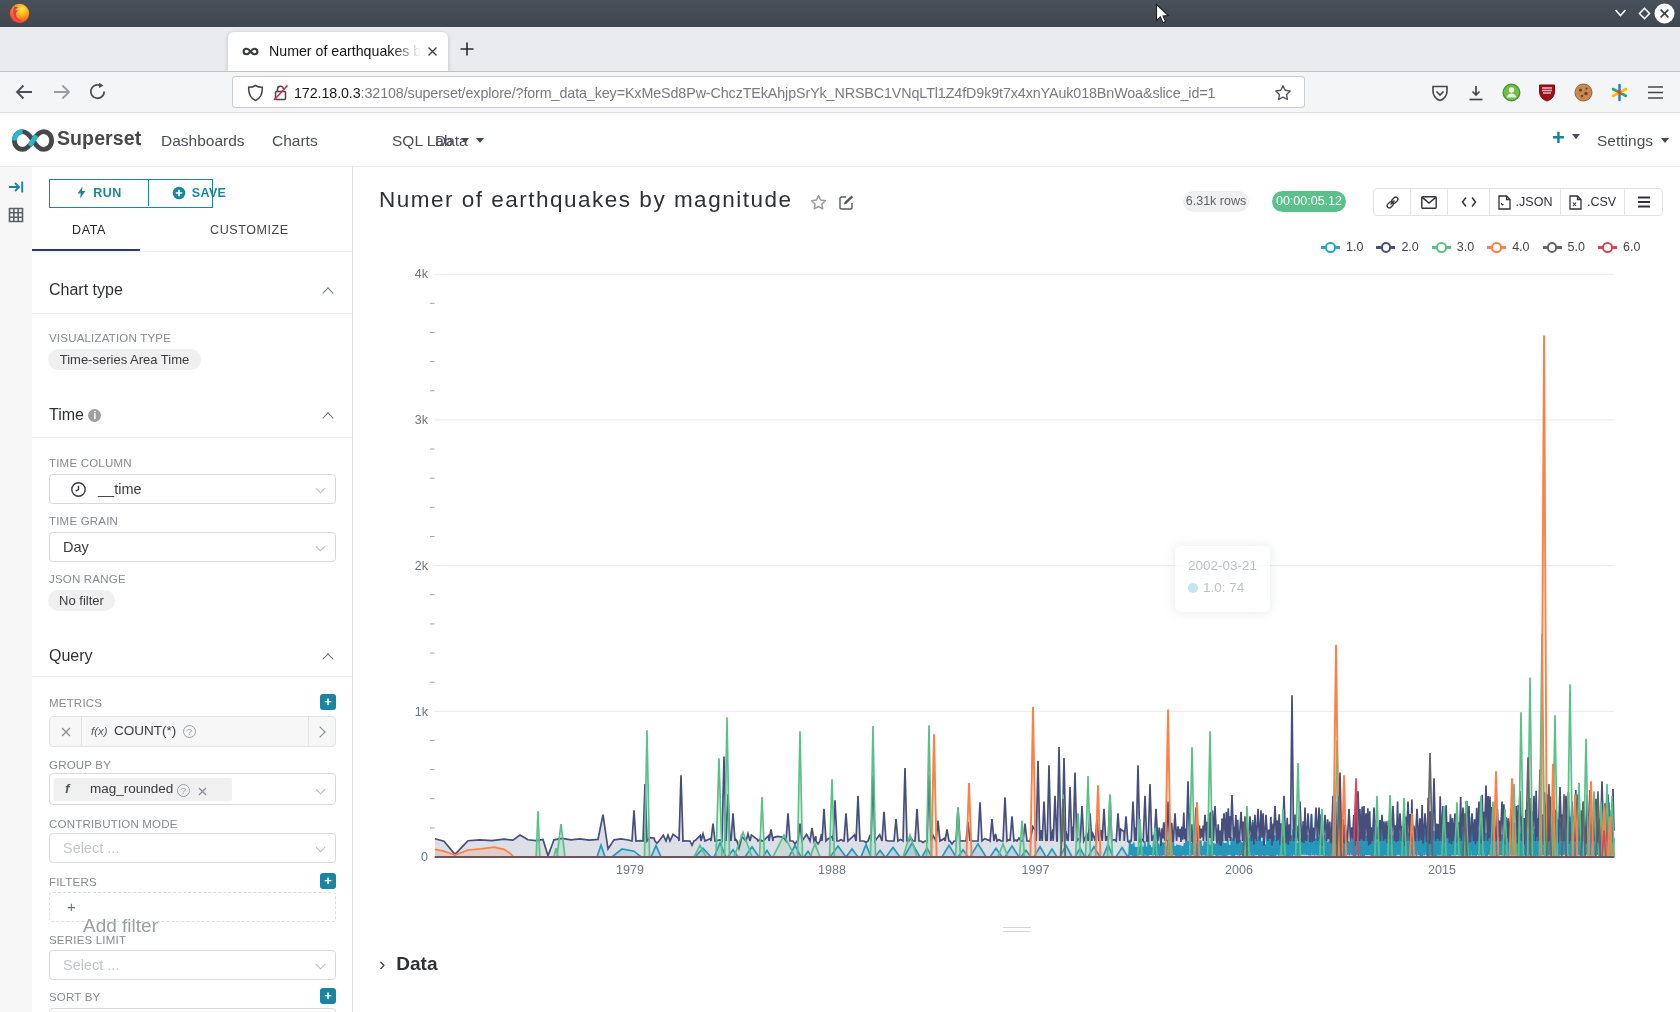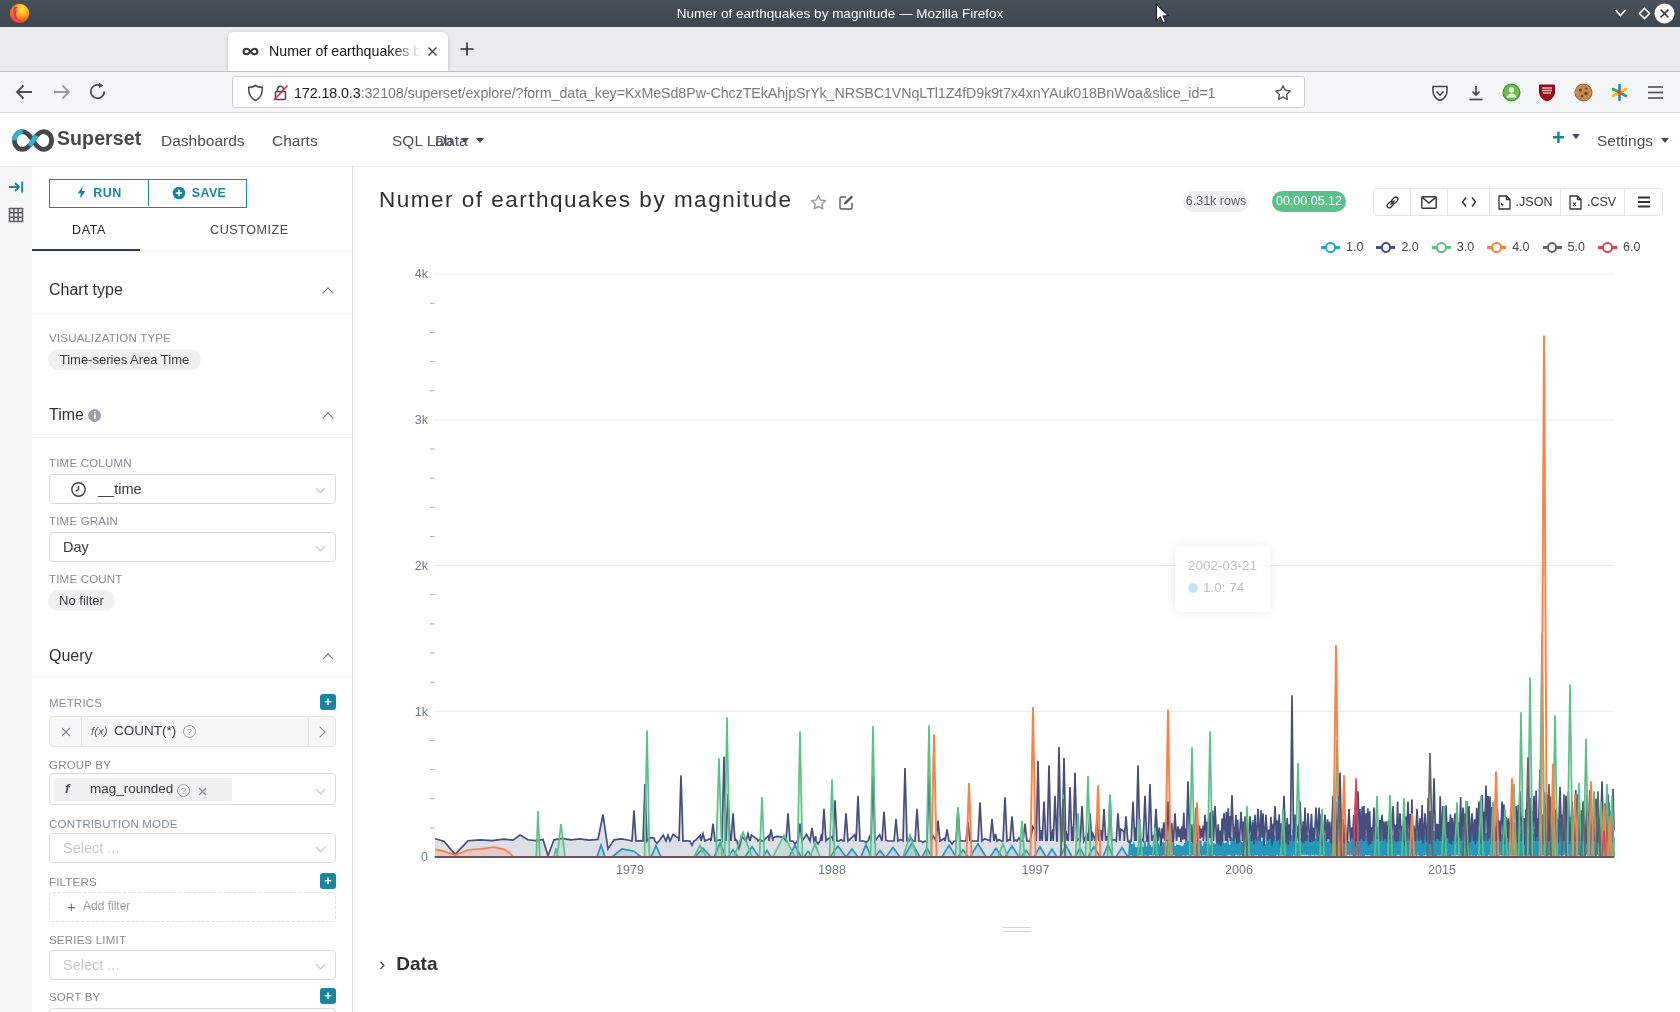--- a/index.html
+++ b/index.html
@@ -19,21 +19,21 @@
 #navbar{position:absolute;left:0;top:71px;width:1680px;height:42px;background:#f4f5f6;border-top:1px solid #c2c2c6;border-bottom:1px solid #dcdcdf;}
 #urlbar{position:absolute;left:232px;top:4px;width:1073px;height:32px;background:#fff;border:1px solid #ccccd0;border-radius:3px;}
 #urlbar .scheme{position:absolute;left:61px;top:7.5px;font-size:14.3px;letter-spacing:-0.1px;color:#1b1b1d;white-space:nowrap;}
 #urlbar .scheme span{color:#7a7a80;}
 #sshead{position:absolute;left:0;top:113px;width:1680px;height:54px;background:#fff;border-bottom:1px solid #ebebeb;}
 #sshead .navitem{position:absolute;top:19px;font-size:15.5px;color:#484f5a;}
 .caret{display:inline-block;width:0;height:0;border-left:4.5px solid transparent;border-right:4.5px solid transparent;border-top:5.5px solid #424a54;vertical-align:middle;margin-left:8px;margin-bottom:2px;}
 #rail{position:absolute;left:0;top:167px;width:32px;height:845px;background:#f7f7f8;}
 #sidebar{position:absolute;left:32px;top:167px;width:321px;height:845px;background:#fff;border-right:1px solid #e0e0e0;}
 .sb{position:absolute;}
-.btn-run-save{position:absolute;left:49px;top:179px;width:198px;height:29px;border:1.5px solid #1a85a0;border-radius:0;}
+.btn-run-save{position:absolute;left:49px;top:179px;width:164px;height:29px;border:1.5px solid #1a85a0;border-radius:0;}
 .btn-run-save .half{position:absolute;top:0;height:26px;color:#1a85a0;font-weight:bold;font-size:12.5px;letter-spacing:.4px;text-align:center;line-height:26px;}
 .sb-label{position:absolute;font-size:11.5px;color:#848b94;letter-spacing:.2px;}
 .sb-h{position:absolute;font-size:16px;color:#2f3034;}
 .chev{position:absolute;width:8px;height:8px;border-right:1.7px solid #6e747c;border-bottom:1.7px solid #6e747c;}
 .sb-line{position:absolute;left:32px;width:320px;height:1px;background:#f0f0f0;}
 .pill{position:absolute;background:#f0f0f0;border-radius:11px;font-size:13px;color:#3b3b40;text-align:center;}
 .selbox{position:absolute;left:49px;width:287px;height:30px;border:1px solid #d9d9d9;border-radius:4px;background:#fff;font-size:14.5px;color:#3b3b40;}
 .selbox .ph{color:#c3c7cc;}
 .dchev{position:absolute;right:11px;top:10px;width:7px;height:7px;border-right:1.4px solid #b9bec6;border-bottom:1.4px solid #b9bec6;transform:rotate(45deg);}
 .plusbtn{position:absolute;width:16px;height:16px;background:#1a85a0;border-radius:3px;color:#fff;font-size:13px;line-height:15px;text-align:center;font-weight:bold;}
@@ -60,21 +60,20 @@
         <radialGradient id="ffg" cx="62%" cy="30%" r="80%">
           <stop offset="0%" stop-color="#ffe94d"></stop>
           <stop offset="38%" stop-color="#ffae1a"></stop>
           <stop offset="72%" stop-color="#ff6117"></stop>
           <stop offset="100%" stop-color="#e31587"></stop>
         </radialGradient>
       </defs>
       <circle cx="10.5" cy="10.5" r="9.7" fill="url(#ffg)"></circle>
       <path d="M5.2 3.6 C3.9 6.8 3.5 10.2 5.2 13.8 C6.9 17.4 11.2 19 14.8 17.3 C10.9 17.9 7.7 15.6 7.1 12.4 C6.7 10.2 7.5 8.4 9.1 7.4 C8.3 7 7.2 7.1 6.5 7.5 C6.7 6 8 4.8 9.6 4.6 C8.2 3.8 6.6 3.5 5.2 3.6 Z" fill="#cc2f7a" opacity="0.85"></path>
     </svg>
-  <div class="title">Numer of earthquakes by magnitude — Mozilla Firefox</div>
   <svg class="ic" style="position:absolute;right:53px;top:8px;" width="13" height="10" viewBox="0 0 13 10">
       <path d="M1.5 2 L6.5 7.5 L11.5 2" fill="none" stroke="#fff" stroke-width="1.6"></path>
     </svg>
   <svg class="ic" style="position:absolute;right:29px;top:7px;" width="13" height="13" viewBox="0 0 13 13">
       <rect x="2.9" y="2.9" width="7.2" height="7.2" fill="none" stroke="#fff" stroke-width="1.5" transform="rotate(45 6.5 6.5)"></rect>
     </svg>
   <svg class="ic" style="position:absolute;right:5px;top:3px;" width="21" height="21" viewBox="0 0 21 21">
       <circle cx="10.5" cy="10.5" r="10" fill="#fff"></circle>
       <path d="M6.6 6.6 L14.4 14.4 M14.4 6.6 L6.6 14.4" stroke="#353b41" stroke-width="1.5"></path>
     </svg>
@@ -220,21 +219,21 @@
       <path d="M7.5 3.8 L7.5 7.5 L4.6 9.2" fill="none" stroke="#3b3b40" stroke-width="1.4"></path>
     </svg>
   <span style="position:absolute;left:48px;top:6px;">__time</span>
     <span class="dchev"></span>
   </div>
 <div class="sb-label" style="left:49px;top:515px;">TIME GRAIN</div>
 <div class="selbox" style="top:532px;">
     <span style="position:absolute;left:13px;top:6px;">Day</span>
     <span class="dchev"></span>
   </div>
-<div class="sb-label" style="left:49px;top:573px;">TIME COUNT</div>
+<div class="sb-label" style="left:49px;top:573px;">JSON RANGE</div>
 <div class="pill" style="left:48px;top:590px;width:67px;height:21px;line-height:21px;">No filter</div>
 <div class="sb-h" style="left:49px;top:647px;">Query</div>
 <div class="chev" style="left:324px;top:655px;transform:rotate(-135deg);"></div>
 <div class="sb-line" style="top:676px;"></div>
 <div class="sb-label" style="left:49px;top:697px;">METRICS</div>
 <div class="plusbtn" style="left:320px;top:694px;">+</div>
 <div class="sb" style="left:49px;top:716px;width:287px;height:31px;border:1px solid #e3e3e3;border-radius:4px;background:#f7f7f7;">
   <svg class="ic" style="position:absolute;left:11px;top:10px;" width="10" height="10" viewBox="0 0 10 10">
       <path d="M1 1 L9 9 M9 1 L1 9" stroke="#8a8f98" stroke-width="1.4"></path>
     </svg>
@@ -258,21 +257,21 @@
 </div>
 <div class="sb-label" style="left:49px;top:818px;">CONTRIBUTION MODE</div>
 <div class="selbox" style="top:833px;">
     <span class="ph" style="position:absolute;left:13px;top:6px;">Select ...</span>
     <span class="dchev"></span>
   </div>
 <div class="sb-label" style="left:49px;top:876px;">FILTERS</div>
 <div class="plusbtn" style="left:320px;top:873px;">+</div>
 <div class="sb" style="left:49px;top:892px;width:287px;height:30px;border:1.5px dashed #ddd;border-radius:4px;">
   <span style="position:absolute;left:17px;top:5px;color:#6e747c;font-size:15px;">+</span>
-  <span style="position:absolute;left:33px;top:6px;font-size:12px;color:#9aa0a6;">Add filter</span>
+  <span style="position:absolute;left:33px;top:22px;font-size:19px;color:#9aa0a6;">Add filter</span>
 </div>
 <div class="sb-label" style="left:49px;top:934px;">SERIES LIMIT</div>
 <div class="selbox" style="top:950px;">
     <span class="ph" style="position:absolute;left:13px;top:6px;">Select ...</span>
     <span class="dchev"></span>
   </div>
 <div class="sb-label" style="left:49px;top:991px;">SORT BY</div>
 <div class="plusbtn" style="left:320px;top:988px;">+</div>
 <div class="sb" style="left:49px;top:1008px;width:287px;height:4px;border:1px solid #d9d9d9;border-bottom:none;border-radius:4px 4px 0 0;background:#fff;"></div>
 

